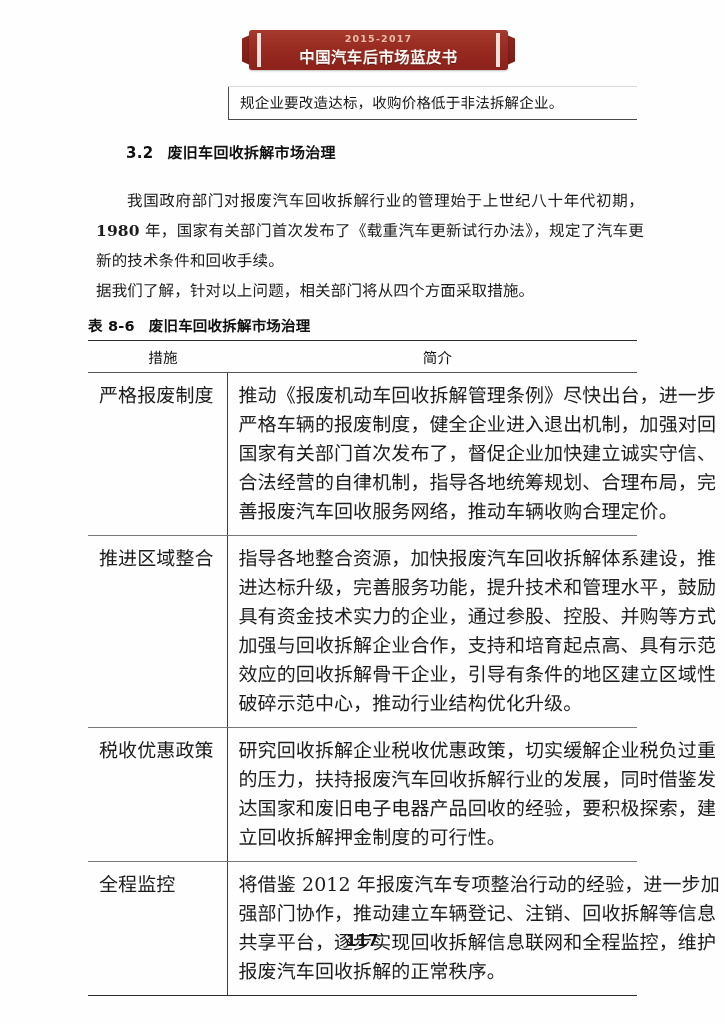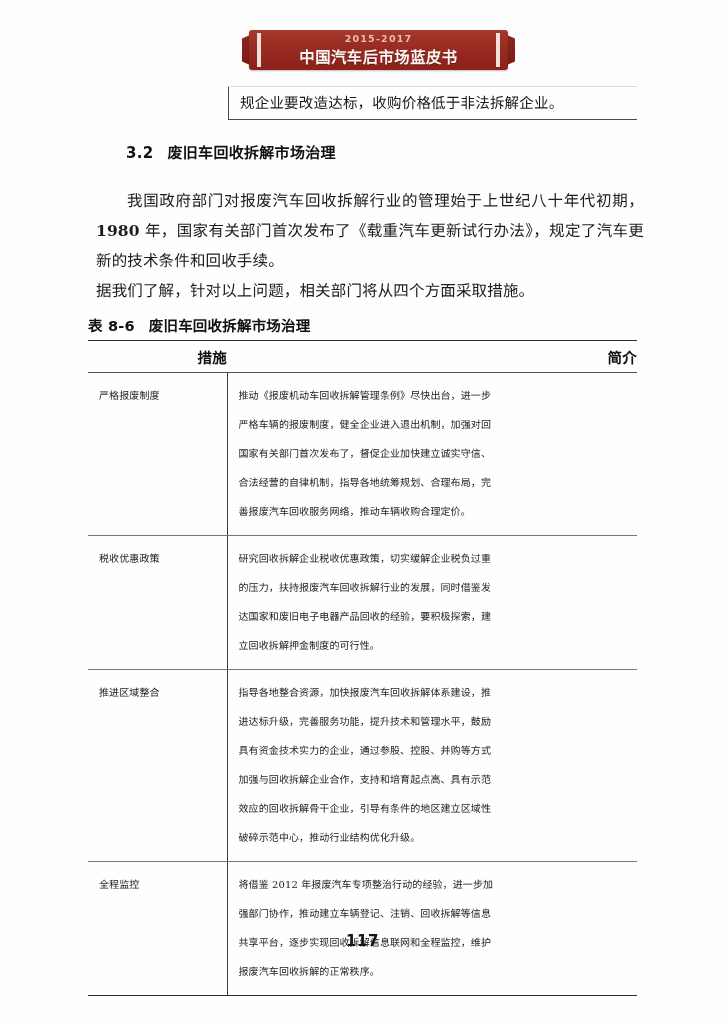--- a/index.html
+++ b/index.html
@@ -181,30 +181,30 @@
     table-layout: fixed;
   }
   .data-table col.c1 { width: 139px; }
   .data-table col.c2 { width: 410px; }
 
   .data-table thead th {
     border-top: 1.6px solid #2c2c2c;
     border-bottom: 1.2px solid #555;
     font-family: "DejaVu Sans", "Liberation Sans", sans-serif;
     font-size: 14.5px;
-    font-weight: bold;
-    text-align: right;
+    font-weight: normal;
+    text-align: center;
     padding: 5px 0 5px 11px;
     letter-spacing: 0.2px;
     color: #111;
   }
   .data-table tbody td {
     vertical-align: top;
     padding: 8px 9px 9px 11px;
-    font-size: 10px;
+    font-size: 19px;
     line-height: 29px;
     letter-spacing: 0.1px;
     border-bottom: 1px solid #777;
     color: #1c1c1c;
   }
   .data-table tbody tr:last-child td {
     border-bottom: 1.6px solid #2c2c2c;
   }
   .data-table tbody td.measure {
     white-space: nowrap;
@@ -280,43 +280,43 @@
     </thead>
     <tbody>
       <tr>
         <td class="measure">严格报废制度</td>
         <td class="desc">
           <span class="line">推动《报废机动车回收拆解管理条例》尽快出台，进一步</span>
           <span class="line">严格车辆的报废制度，健全企业进入退出机制，加强对回</span>
           <span class="line">国家有关部门首次发布了，督促企业加快建立诚实守信、</span>
           <span class="line">合法经营的自律机制，指导各地统筹规划、合理布局，完</span>
           <span class="line">善报废汽车回收服务网络，推动车辆收购合理定价。</span>
-        </td>
-      </tr>
-      <tr>
-        <td class="measure">税收优惠政策</td>
-        <td class="desc">
-          <span class="line">研究回收拆解企业税收优惠政策，切实缓解企业税负过重</span>
-          <span class="line">的压力，扶持报废汽车回收拆解行业的发展，同时借鉴发</span>
-          <span class="line">达国家和废旧电子电器产品回收的经验，要积极探索，建</span>
-          <span class="line">立回收拆解押金制度的可行性。</span>
         </td>
       </tr>
       <tr>
         <td class="measure">推进区域整合</td>
         <td class="desc">
           <span class="line">指导各地整合资源，加快报废汽车回收拆解体系建设，推</span>
           <span class="line">进达标升级，完善服务功能，提升技术和管理水平，鼓励</span>
           <span class="line">具有资金技术实力的企业，通过参股、控股、并购等方式</span>
           <span class="line">加强与回收拆解企业合作，支持和培育起点高、具有示范</span>
           <span class="line">效应的回收拆解骨干企业，引导有条件的地区建立区域性</span>
           <span class="line">破碎示范中心，推动行业结构优化升级。</span>
         </td>
       </tr>
       <tr>
+        <td class="measure">税收优惠政策</td>
+        <td class="desc">
+          <span class="line">研究回收拆解企业税收优惠政策，切实缓解企业税负过重</span>
+          <span class="line">的压力，扶持报废汽车回收拆解行业的发展，同时借鉴发</span>
+          <span class="line">达国家和废旧电子电器产品回收的经验，要积极探索，建</span>
+          <span class="line">立回收拆解押金制度的可行性。</span>
+        </td>
+      </tr>
+      <tr>
         <td class="measure">全程监控</td>
         <td class="desc">
           <span class="line">将借鉴 2012 年报废汽车专项整治行动的经验，进一步加</span>
           <span class="line">强部门协作，推动建立车辆登记、注销、回收拆解等信息</span>
           <span class="line">共享平台，逐步实现回收拆解信息联网和全程监控，维护</span>
           <span class="line">报废汽车回收拆解的正常秩序。</span>
         </td>
       </tr>
     </tbody>
   </table>

